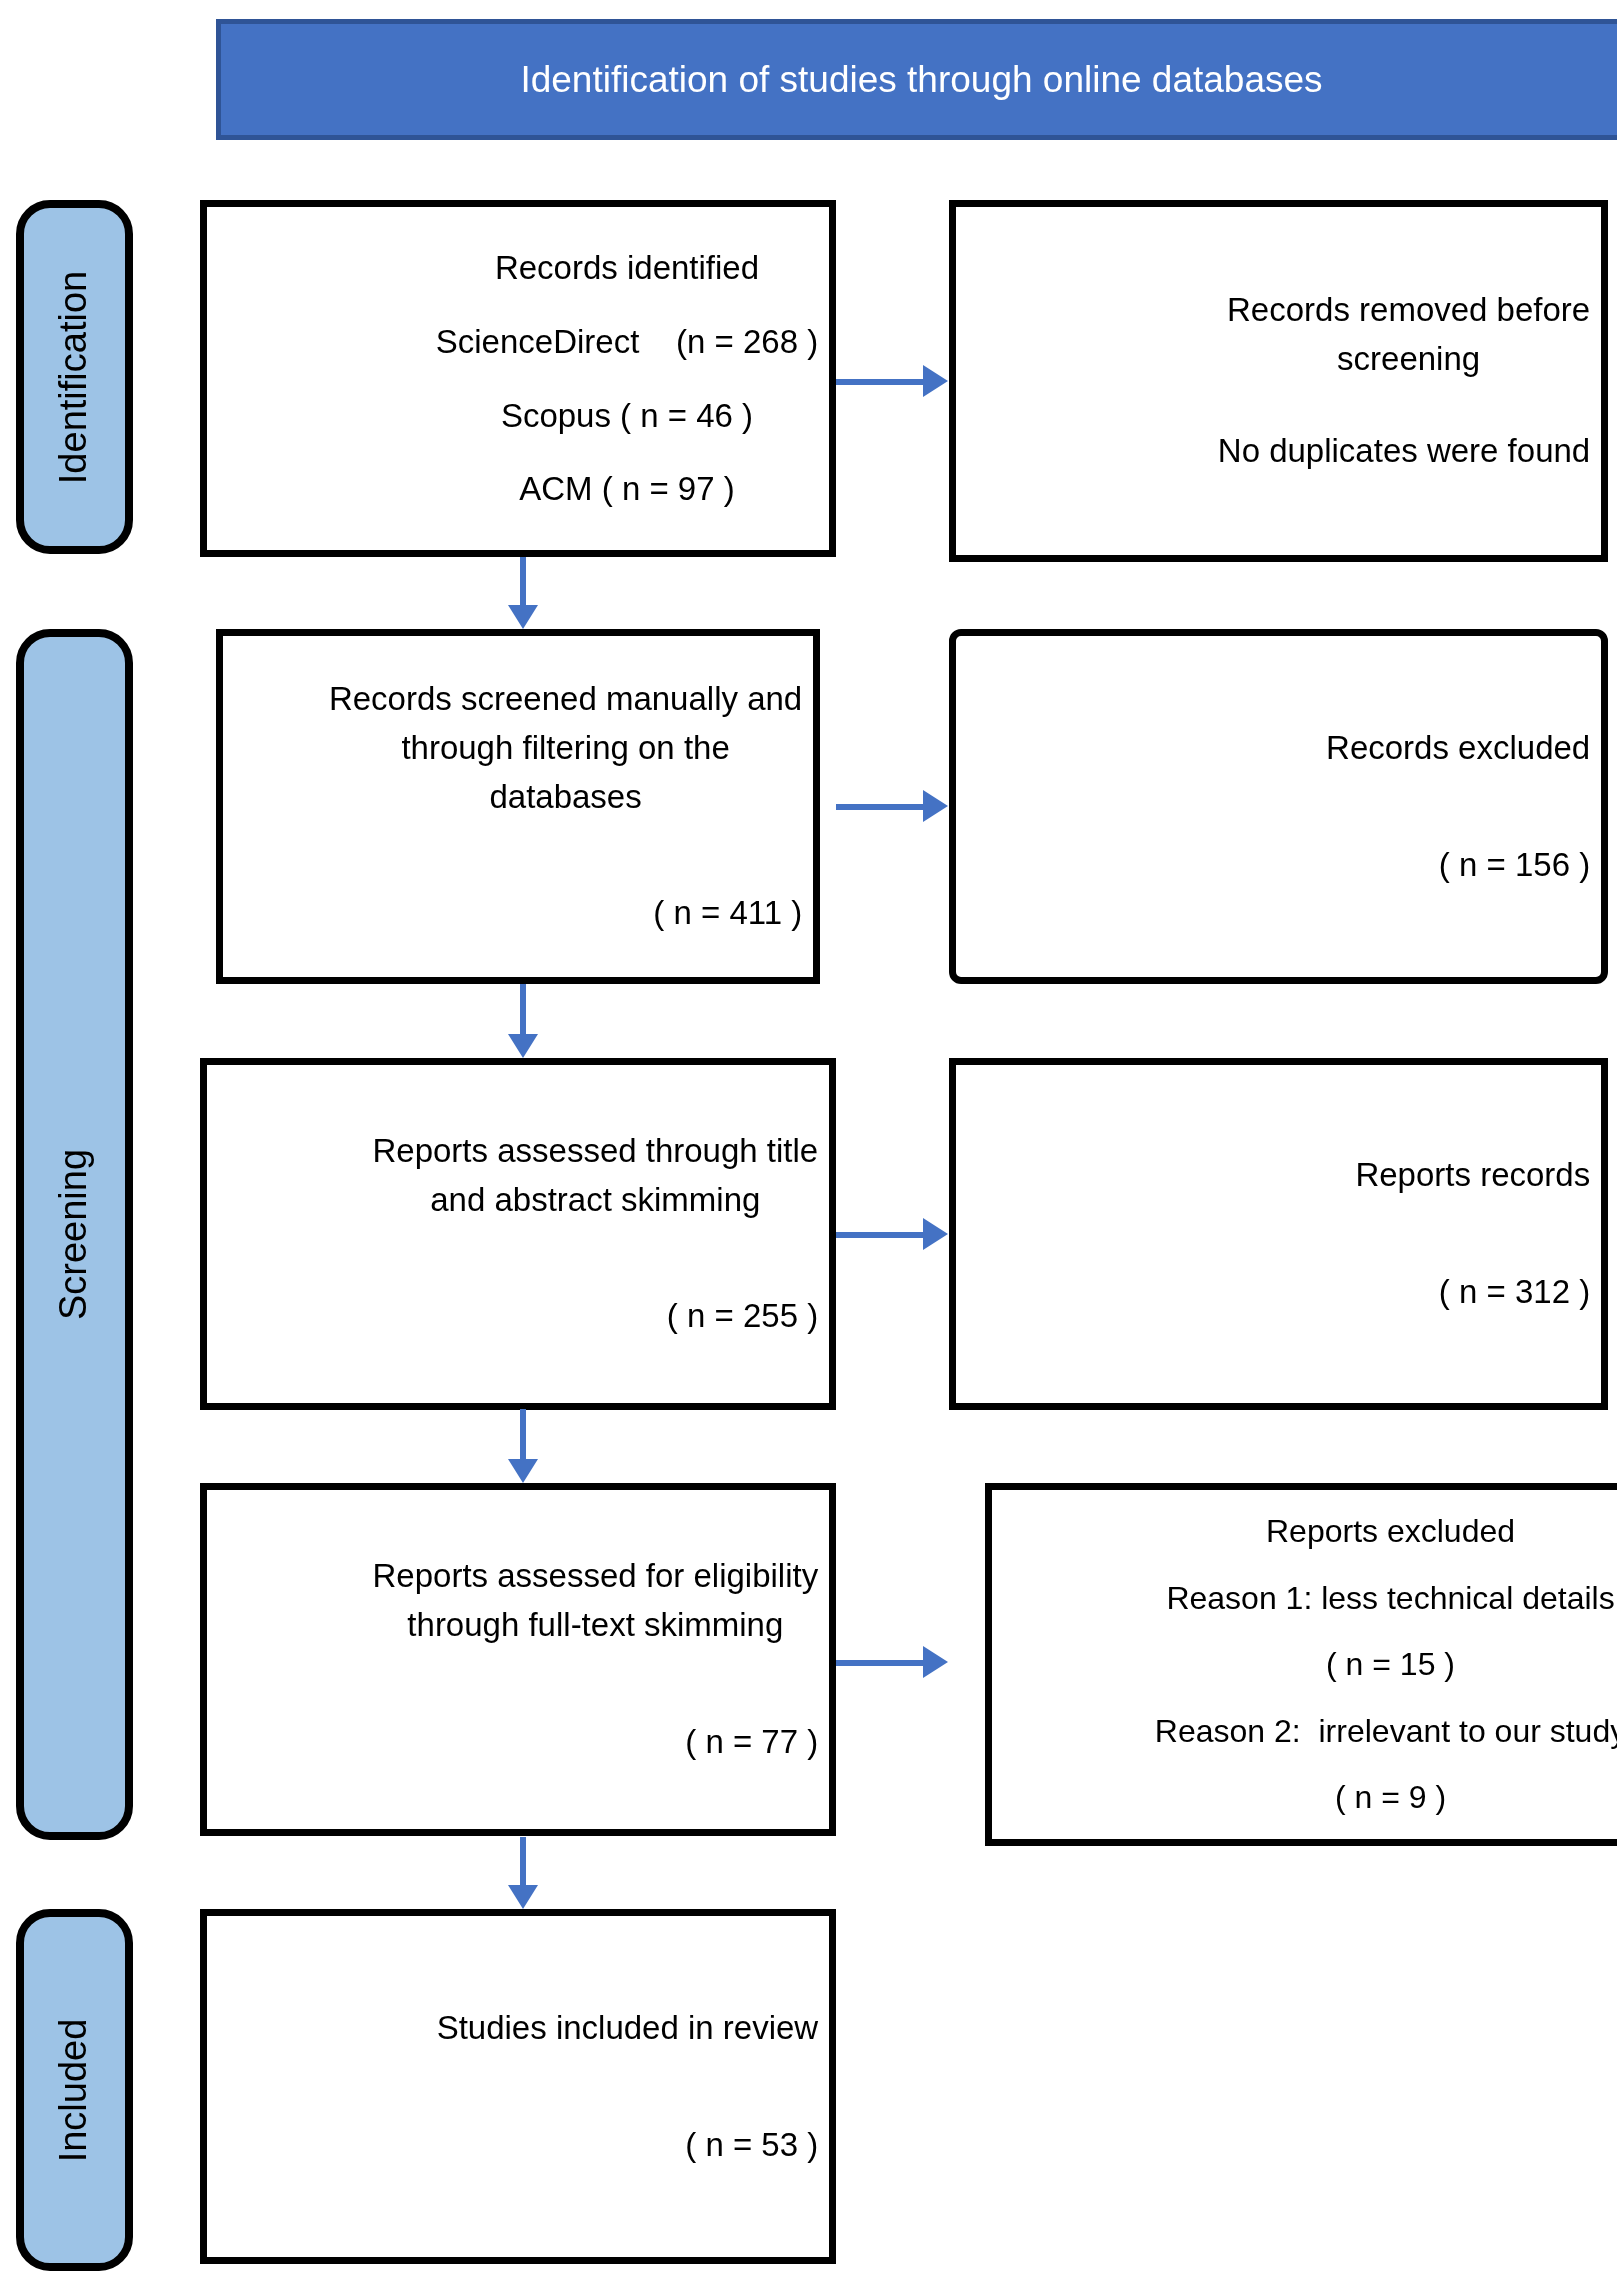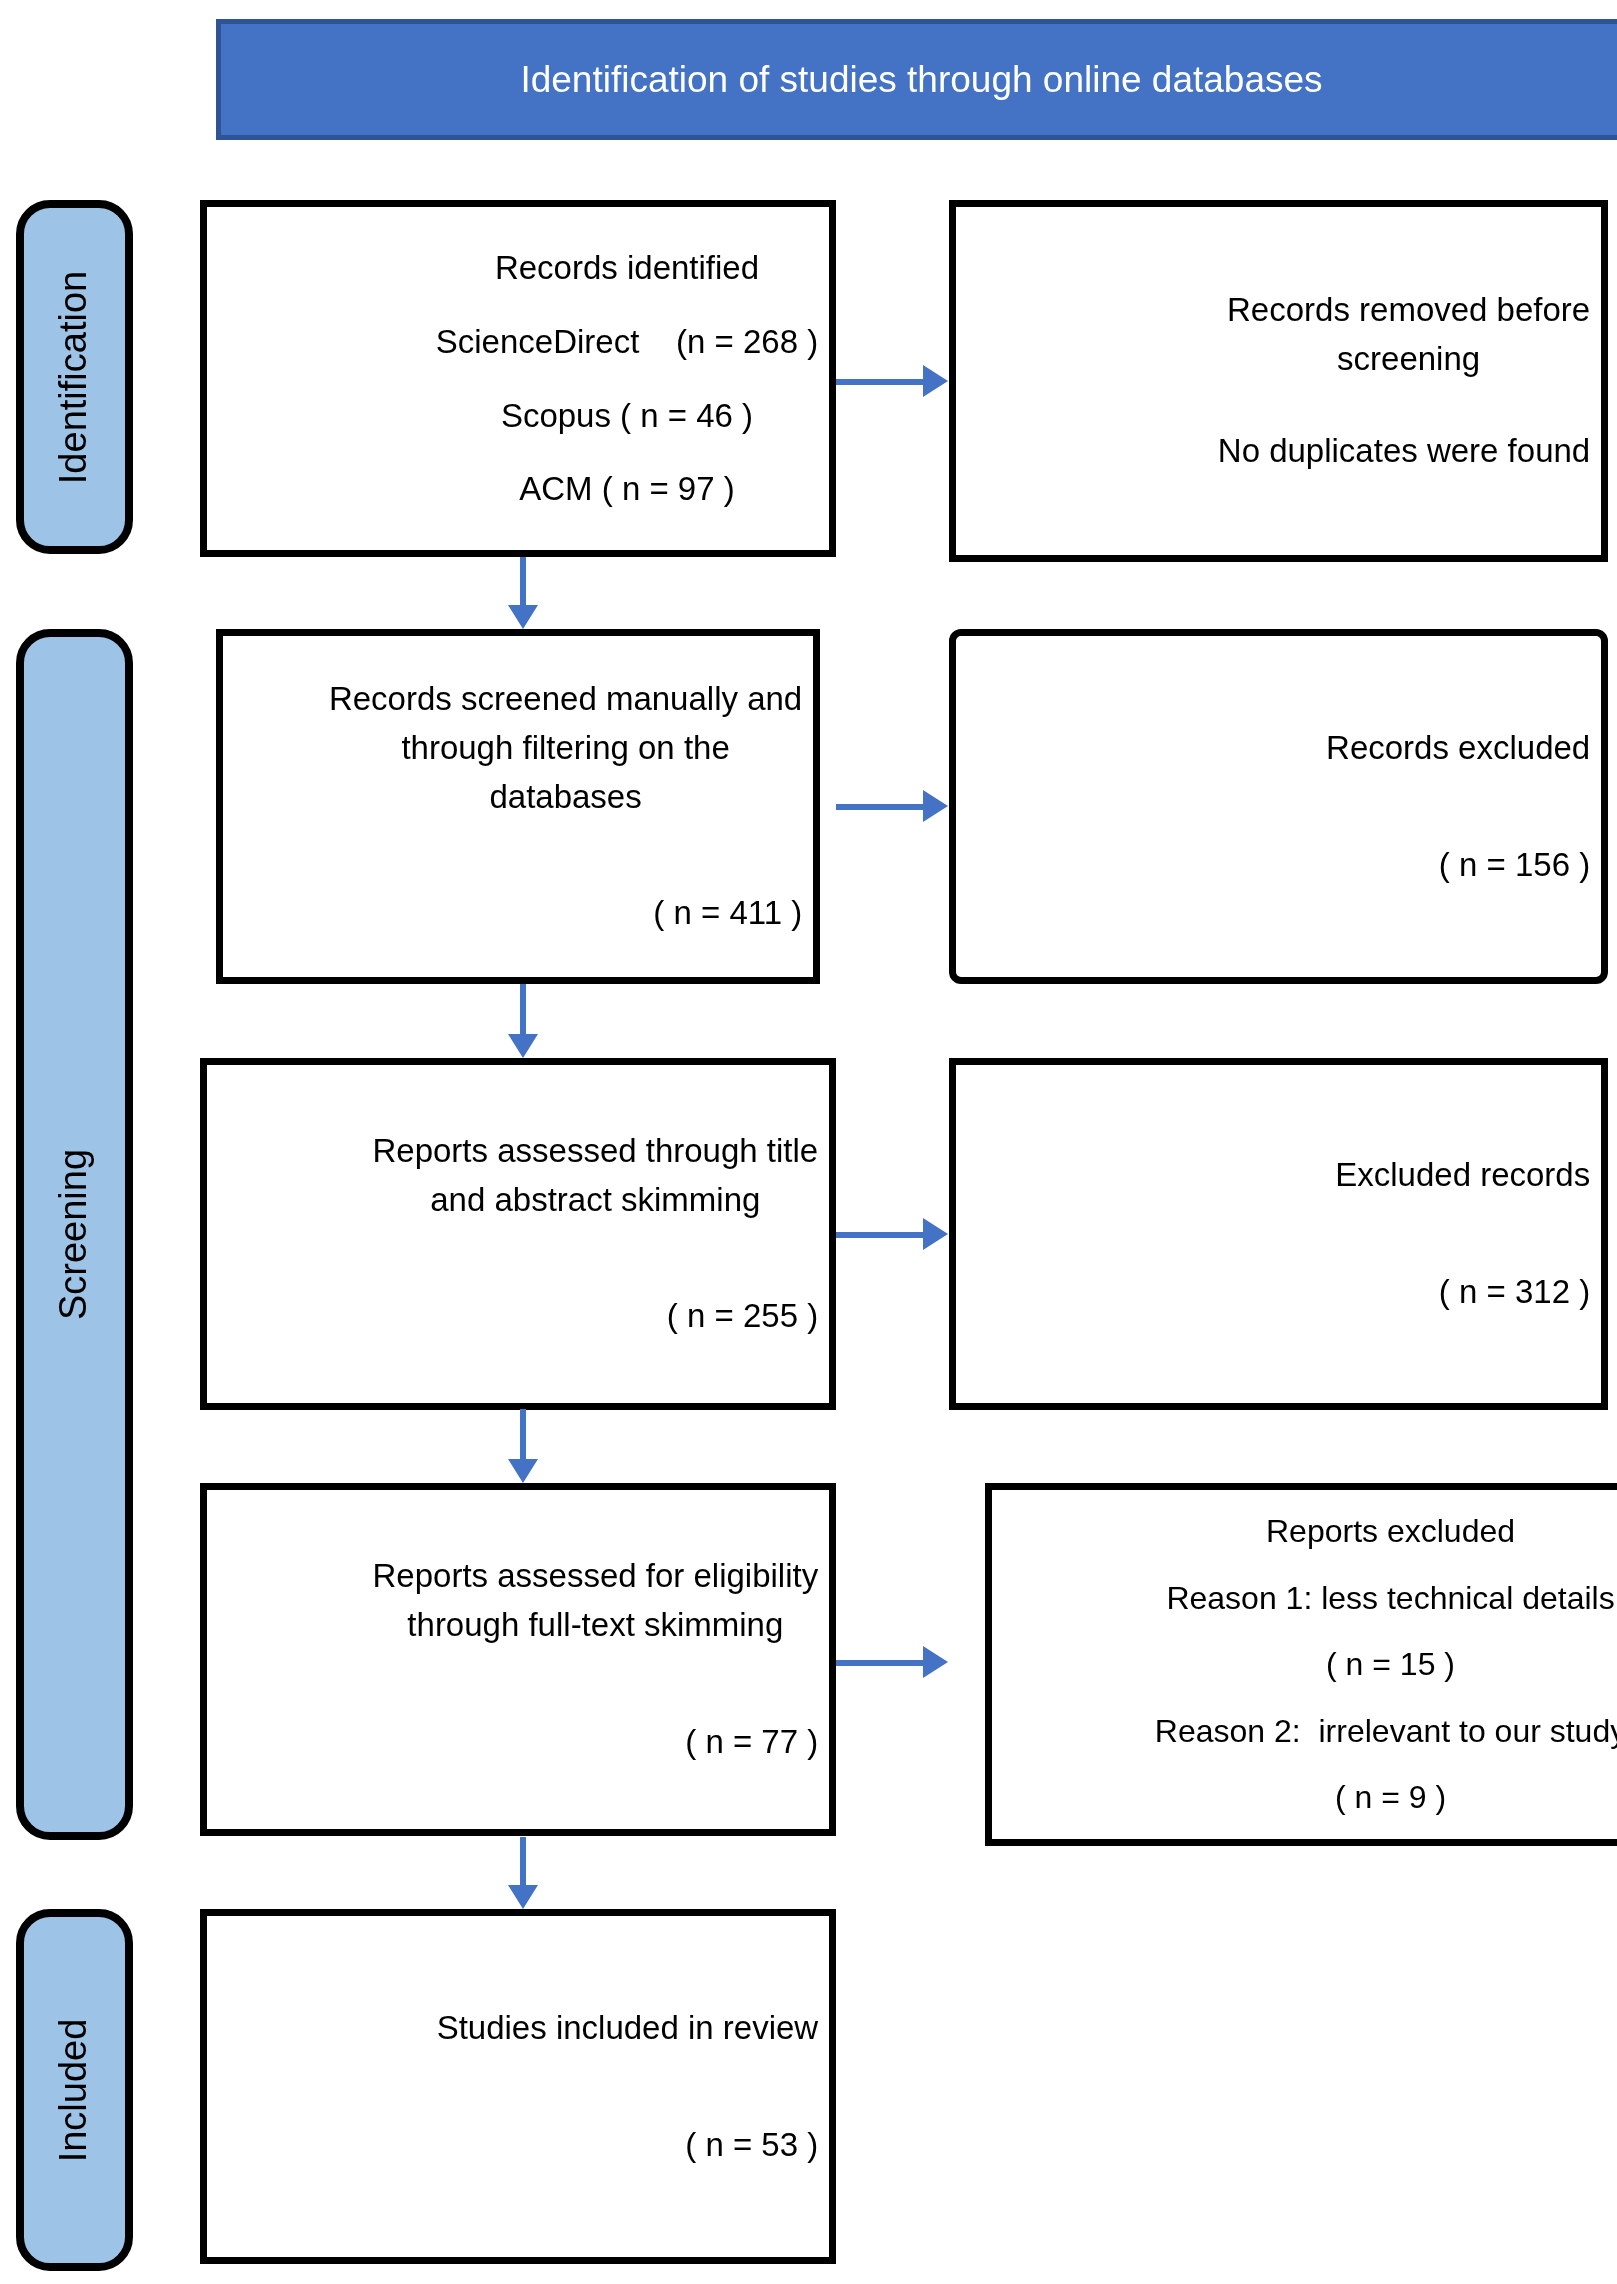--- a/index.html
+++ b/index.html
@@ -96,21 +96,21 @@
 screening</div>
     <div class="note">No duplicates were found</div>
   </div>
 
   <div class="box" style="left:949px;top:629px;width:659px;height:355px;border-radius:12px;">
     <div>Records excluded</div>
     <div class="count">( n = 156 )</div>
   </div>
 
   <div class="box" style="left:949px;top:1058px;width:659px;height:352px;">
-    <div>Excluded records</div>
+    <div>Reports records</div>
     <div class="count">( n = 312 )</div>
   </div>
 
   <div class="box" style="left:949px;top:1483px;width:659px;height:363px;margin-left:36px;">
     <div class="tight">Reports excluded
 Reason 1: less technical details
 ( n = 15 )
 Reason 2:  irrelevant to our study
 ( n = 9 )</div>
   </div>

